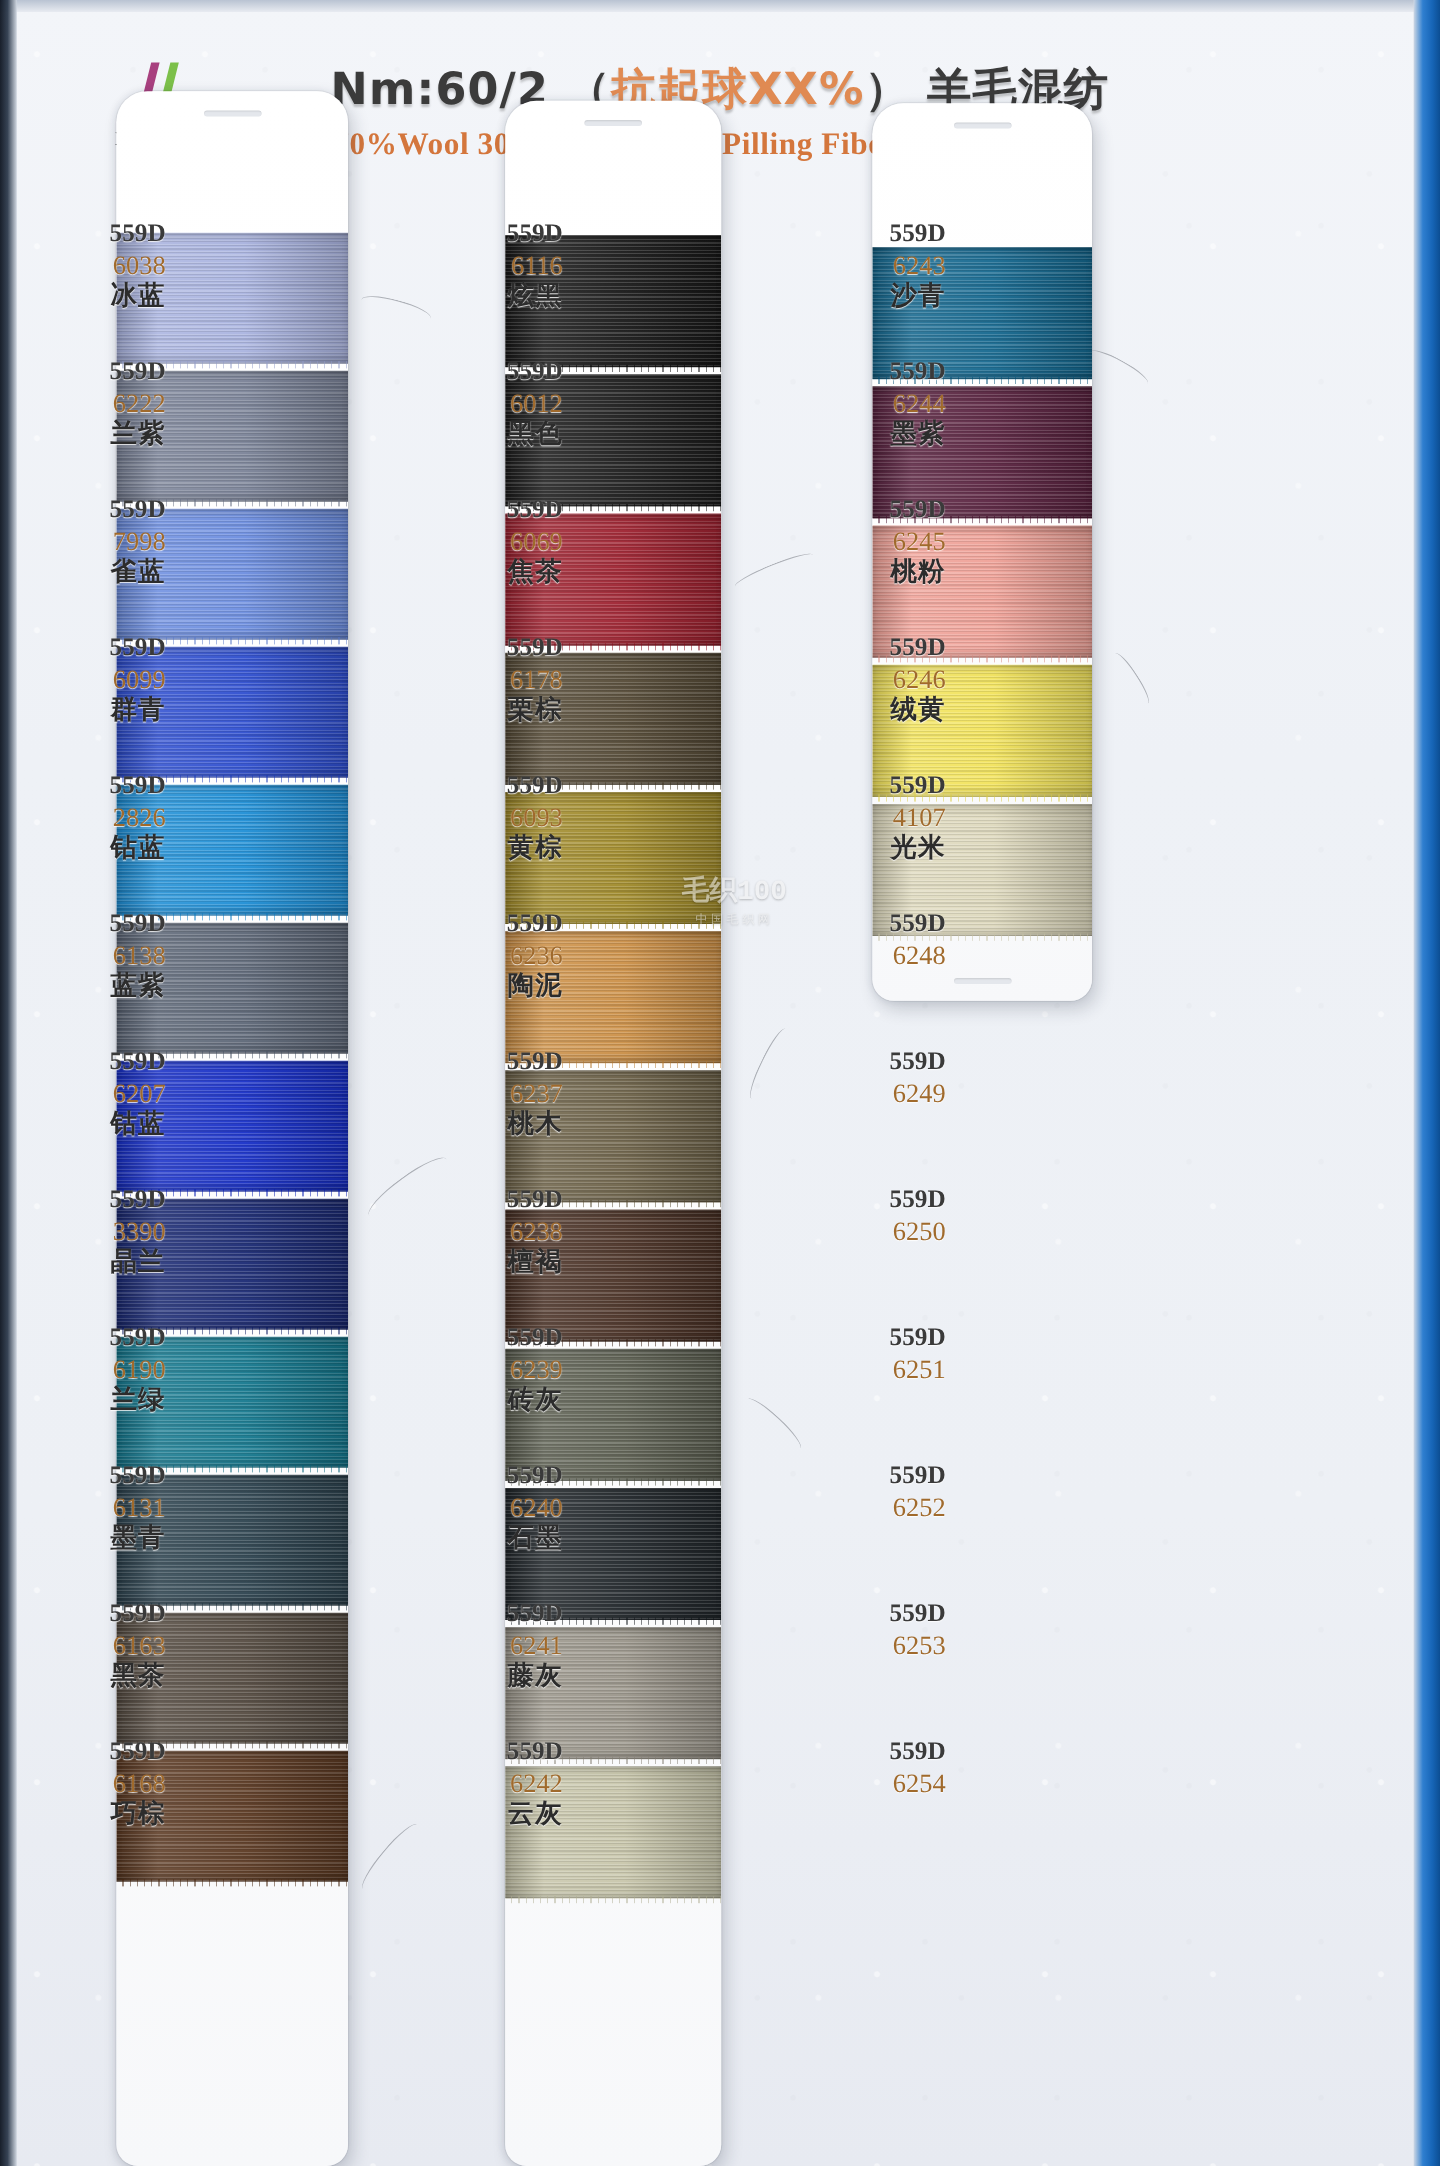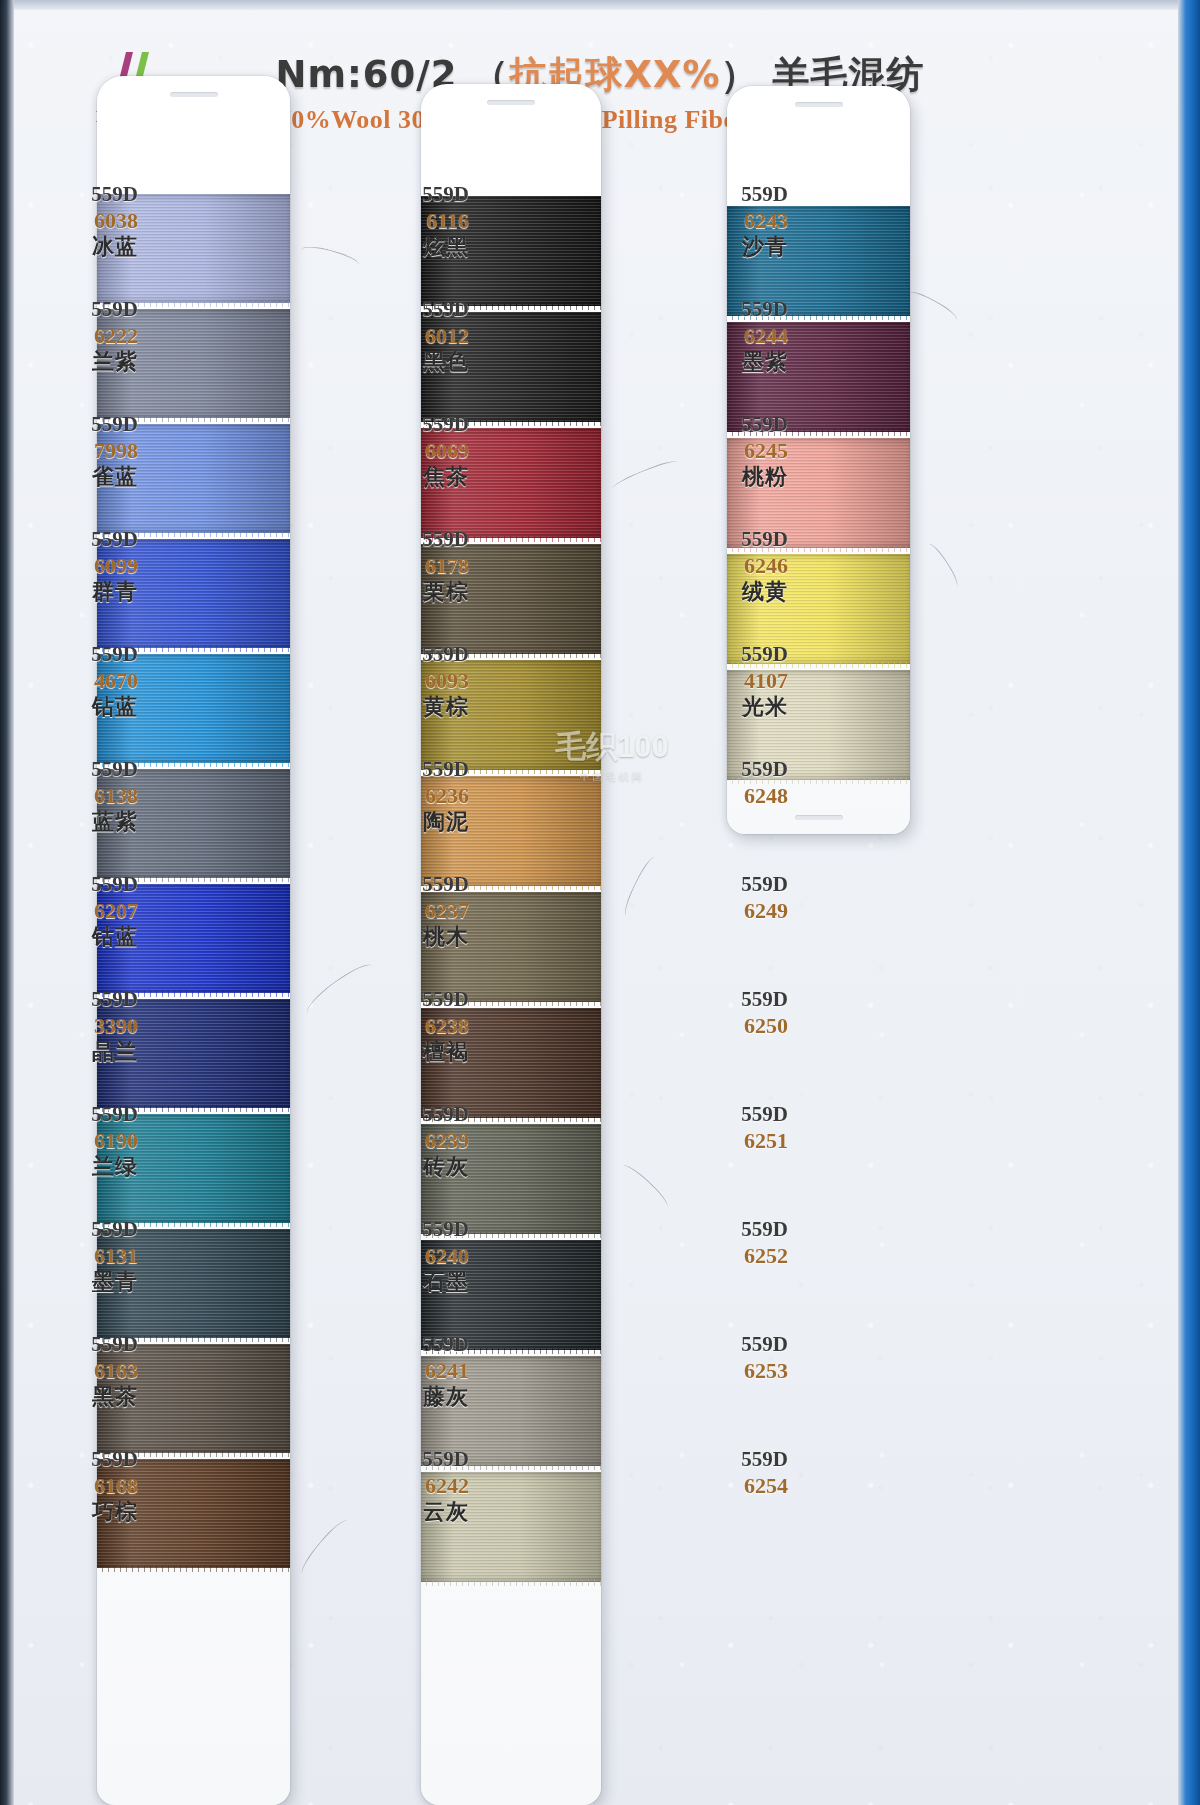--- a/index.html
+++ b/index.html
@@ -110,38 +110,38 @@
 
   
   .label{position:absolute;width:104px;text-align:right;line-height:1.22;}
   .label .code{
     font-family:"Liberation Serif", serif;
     font-size:21px;font-weight:bold;color:#3a3a3a;
     text-shadow:0 1px 1px rgba(255,255,255,.9);
   }
   .label .num{
     font-family:"Liberation Serif", serif;
-    font-size:22px;font-weight:bold;color:#a06a2c;
+    font-size:22px;font-weight:normal;color:#a06a2c;
     text-shadow:0 1px 1px rgba(255,255,255,.9);
   }
   .label .name{
     font-family:"DejaVu Sans", sans-serif;
     font-size:22px;font-weight:bold;color:#2c2c2c;
     letter-spacing:1px;
     text-shadow:0 1px 1px rgba(255,255,255,.9);
   }
 
   
   #watermark{
     position:absolute;left:512px;top:726px;width:200px;height:58px;
     text-align:center;opacity:.55;pointer-events:none;
   }
   #watermark .wm-main{
-    font-family:Liberation Sans, sans-serif;
-    font-size:31px;font-weight:bold;color:#f2f2f2;
+    font-family:Liberation Mono, monospace;
+    font-size:23px;font-weight:bold;color:#f2f2f2;
     text-shadow:0 1px 2px rgba(0,0,0,.45);white-space:nowrap;
   }
   #watermark .wm-sub{
     font-family:"DejaVu Sans", sans-serif;
     font-size:10px;color:#eaeaea;letter-spacing:3px;margin-top:2px;
     text-shadow:0 1px 2px rgba(0,0,0,.40);white-space:nowrap;
   }
   
   .hair{position:absolute;background:transparent;border-top:1px solid rgba(90,95,105,.45);
         border-radius:50%;pointer-events:none;}
@@ -265,21 +265,21 @@
       <div class="num">7998</div>
       <div class="name">雀蓝</div>
     </div>
     <div class="label" style="left: 34px; top: 527px;">
       <div class="code">559D</div>
       <div class="num">6099</div>
       <div class="name">群青</div>
     </div>
     <div class="label" style="left: 34px; top: 642px;">
       <div class="code">559D</div>
-      <div class="num">4670</div>
+      <div class="num">2826</div>
       <div class="name">钻蓝</div>
     </div>
     <div class="label" style="left: 34px; top: 757px;">
       <div class="code">559D</div>
       <div class="num">6138</div>
       <div class="name">蓝紫</div>
     </div>
     <div class="label" style="left: 34px; top: 872px;">
       <div class="code">559D</div>
       <div class="num">6207</div>

